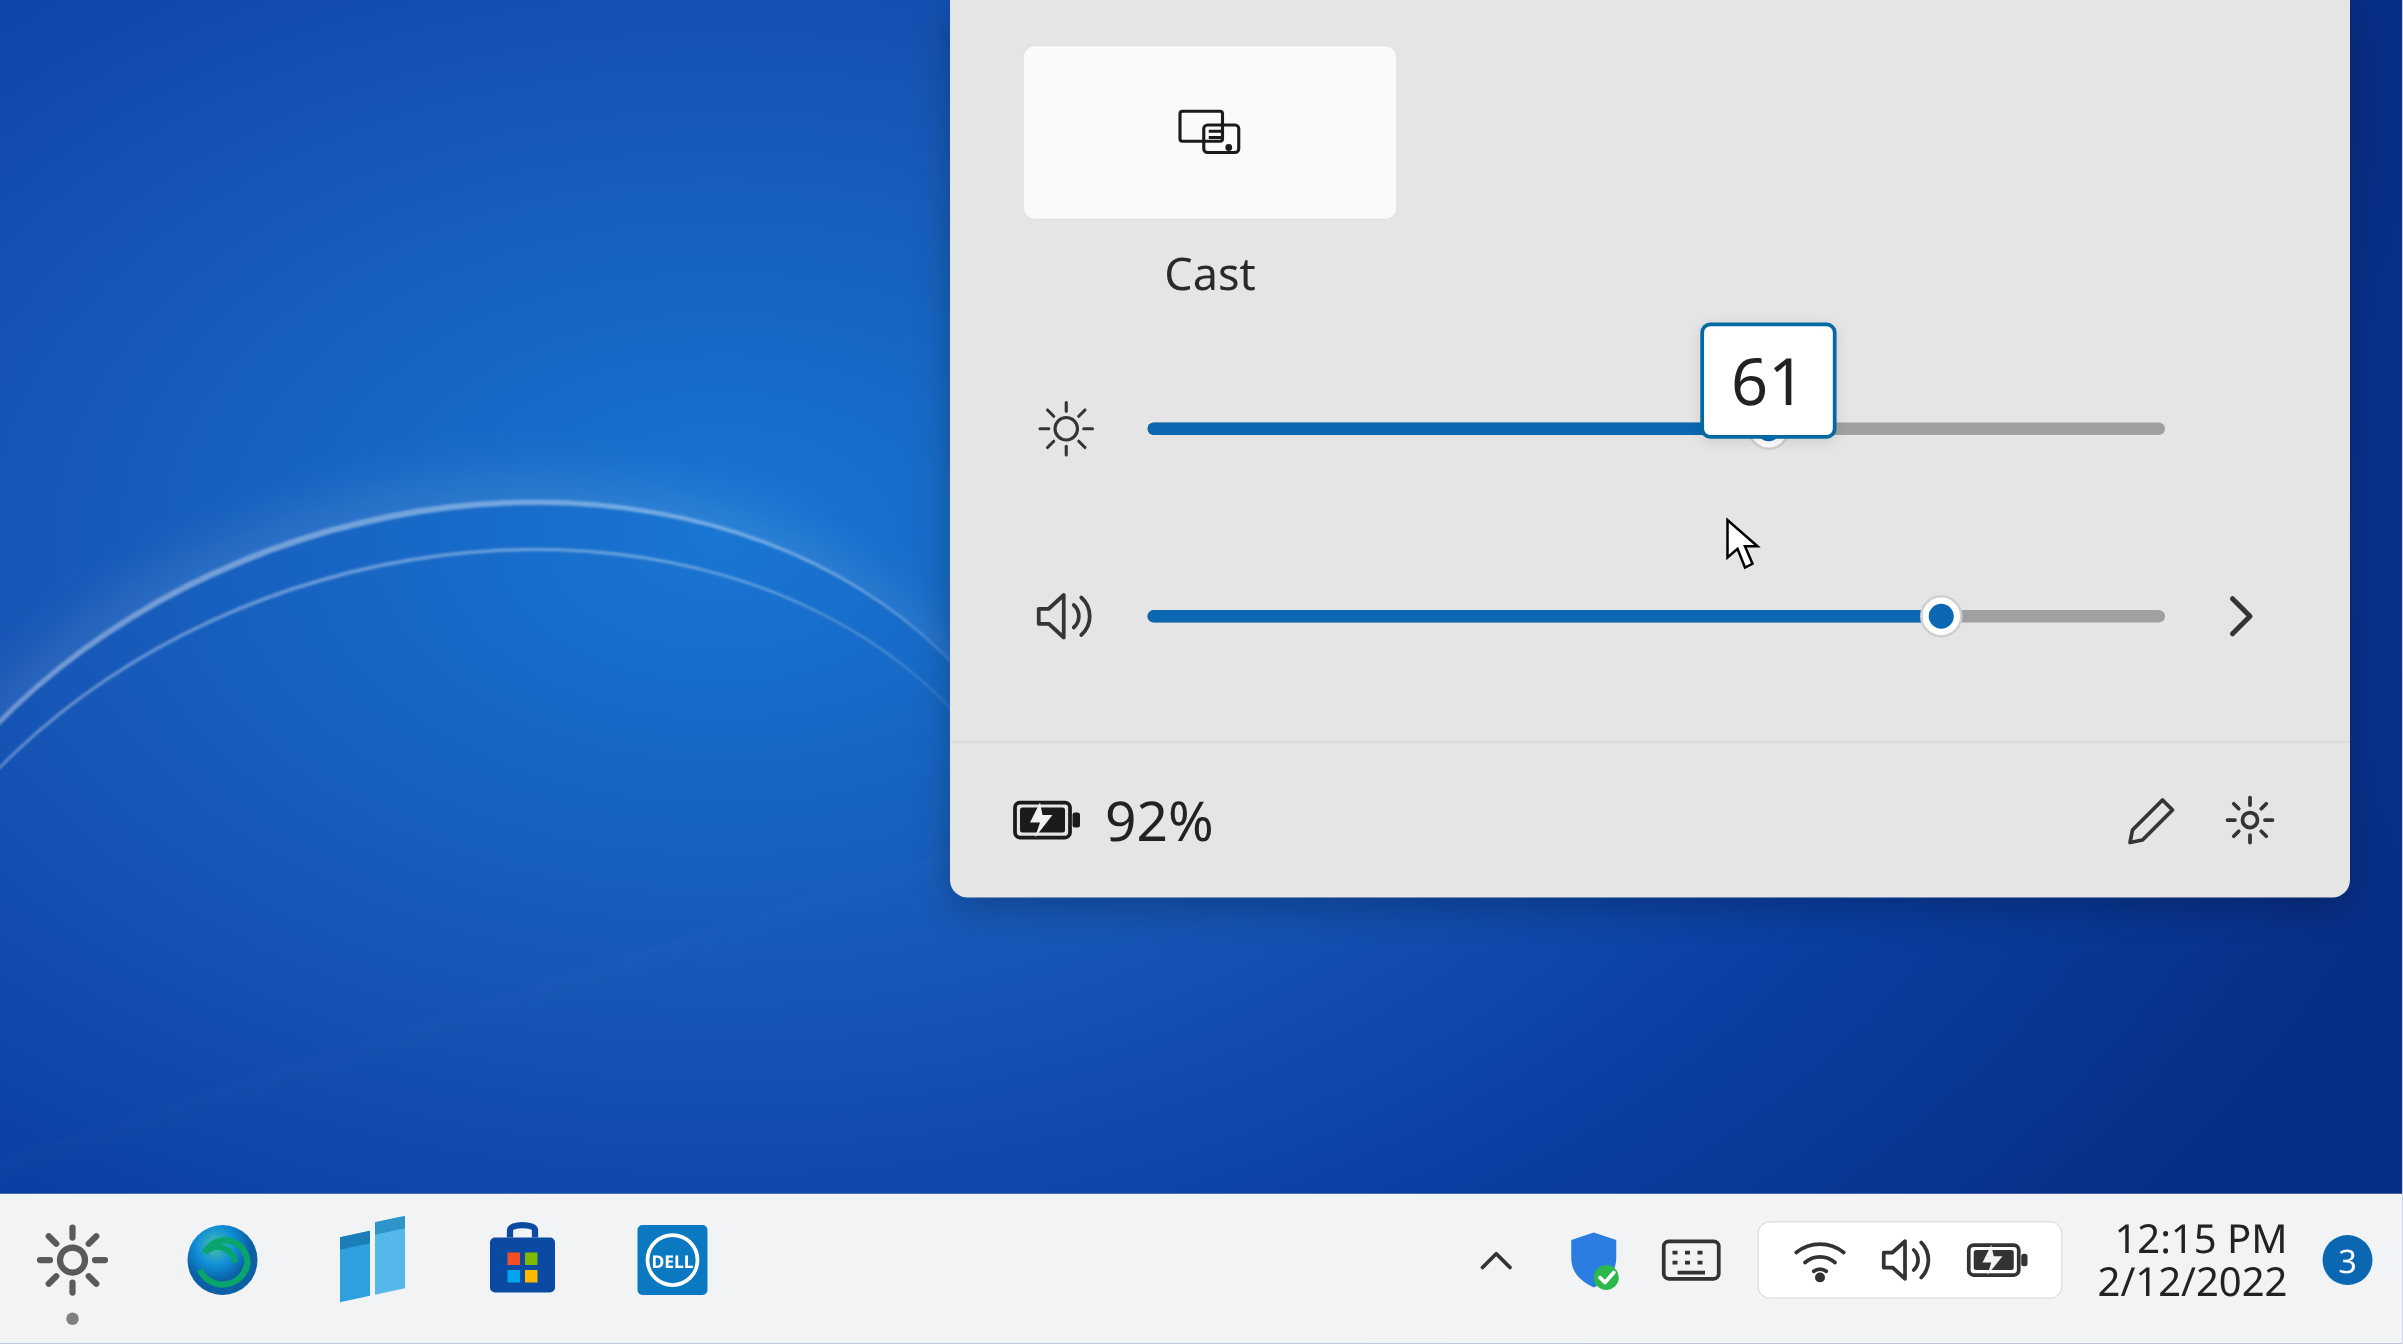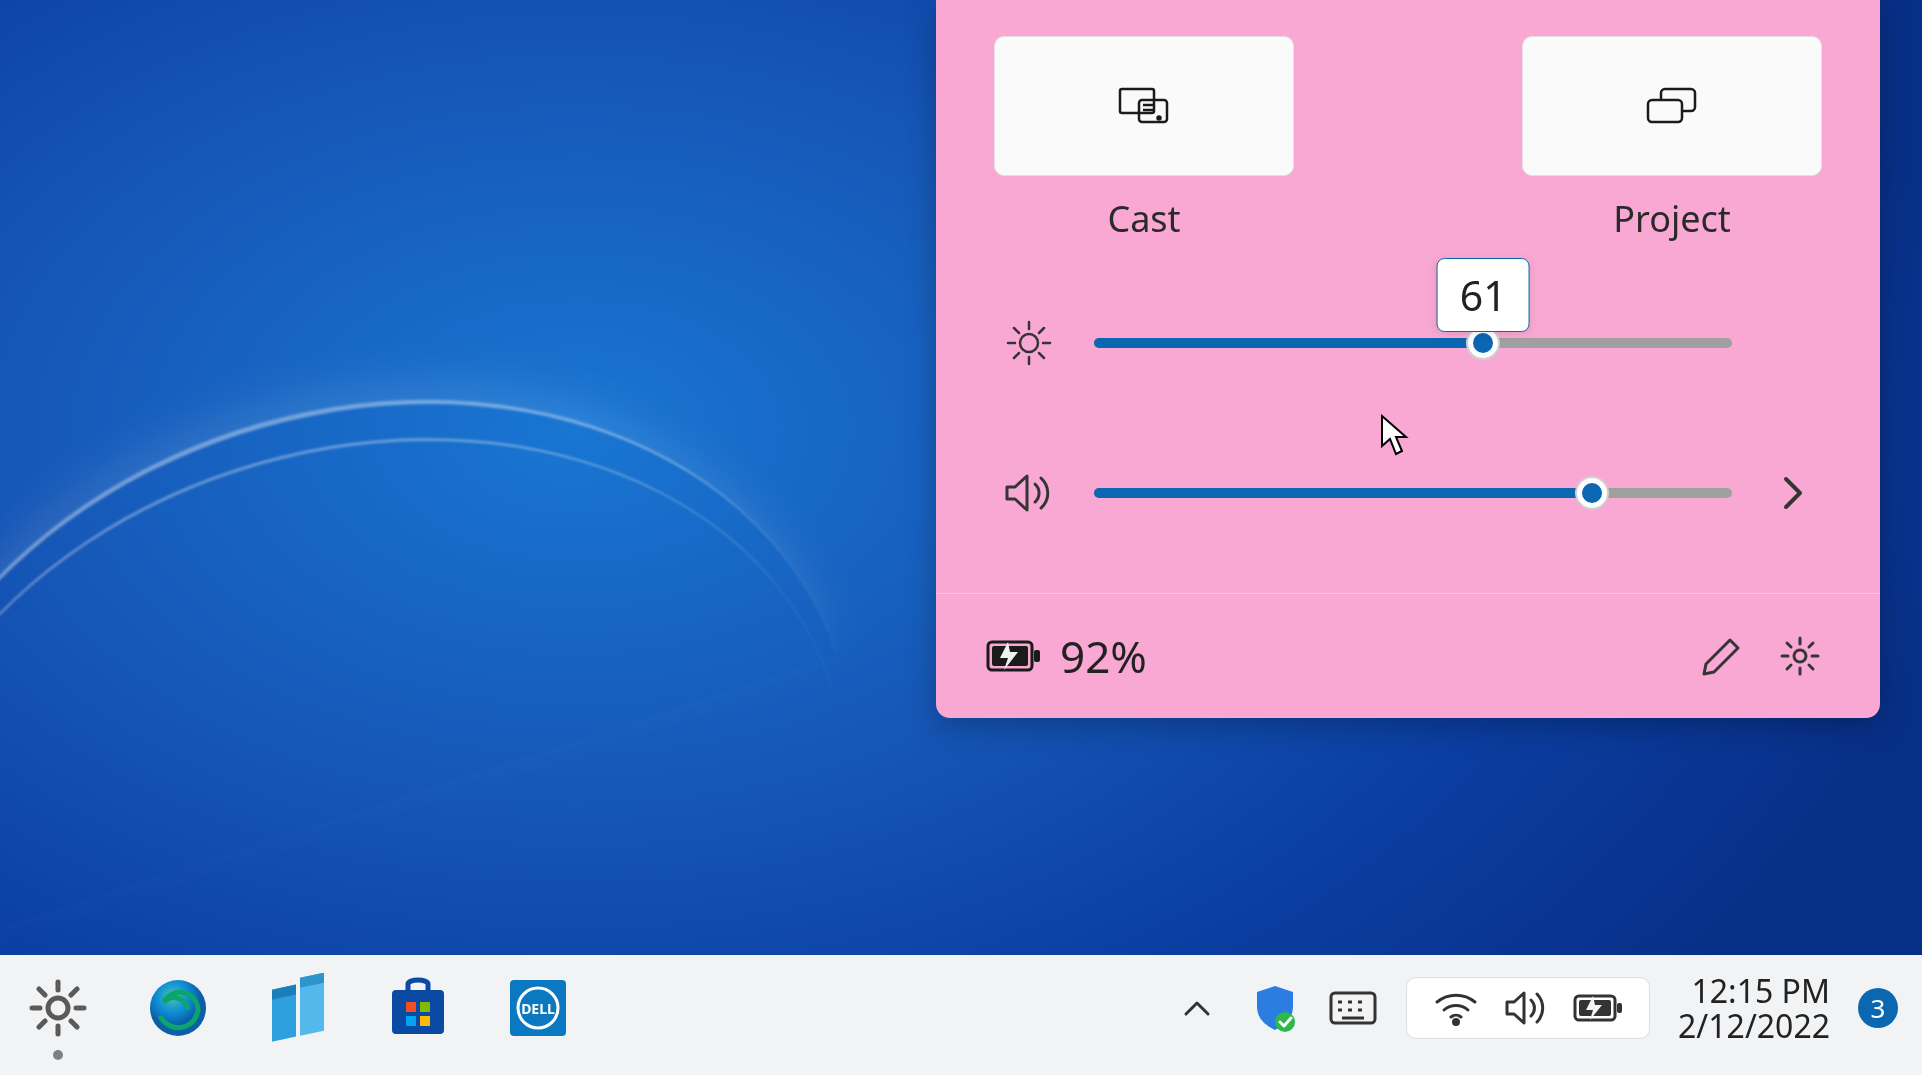--- a/index.html
+++ b/index.html
@@ -24,22 +24,22 @@
     border-radius: 50% 50% 0 0 / 100% 100% 0 0;
     transform: rotate(-16deg);
     filter: blur(1px);
   }
 
   
   .panel {
     position: absolute;
     top: 0;
     right: 42px;
-    width: 944px;
-    background: #f9a8d4;
+    width: 1120px;
+    background: #e5e5e5;
     border-radius: 0 0 14px 14px;
     box-shadow: 0 8px 30px rgba(0,0,0,0.25);
   }
   .tile-row {
     display: flex;
     gap: 36px;
     padding: 36px 58px 0 58px;
     justify-content: space-between;
   }
   .tile-col { display: flex; flex-direction: column; align-items: center; gap: 18px; width: 300px; }
@@ -65,22 +65,22 @@
     position: absolute; top:50%; width:34px; height:34px; background:#fff; border:2px solid #d0d0d0;
     border-radius:50%; transform:translate(-50%,-50%);
     display:flex; align-items:center; justify-content:center;
   }
   .slider-thumb::after{ content:""; width:20px; height:20px; background:#0b67b2; border-radius:50%; }
   .slider-icon-box { width:70px; display:flex; justify-content:center; align-items:center;}
   .chevron-box { width:60px; display:flex; justify-content:center; align-items:center; cursor:pointer;}
   .chevron-spacer { width:60px; }
 
   .tooltip {
-    position:absolute; top:-80px; background:#fff; border:1px solid #0369a1; border-radius:8px;
-    padding: 8px 22px; font-size:41px; color:#222; box-shadow:0 2px 10px rgba(0,0,0,0.1);
+    position:absolute; top:-80px; background:#fff; border:3px solid #0369a1; border-radius:8px;
+    padding: 8px 22px; font-size:52px; color:#222; box-shadow:0 2px 10px rgba(0,0,0,0.1);
     transform: translateX(-50%);
     z-index: 2;
     text-align: center;
   }
 
   .panel-footer {
     border-top: 1px solid #d8d8da;
     display:flex; align-items:center; padding: 32px 50px;
     gap: 18px;
   }
@@ -129,29 +129,20 @@
           <rect x="3" y="3" width="34" height="24" rx="2"></rect>
           <rect x="22" y="14" width="28" height="22" rx="3"></rect>
           <circle cx="42" cy="32" r="1.5" fill="#1b1b1b"></circle>
           <path d="M26 19 h12"></path>
             <path d="M26 24 h10"></path>
         </svg>
       </div>
       <div class="tile-label">Cast</div>
     </div>
 
-    <div class="tile-col">
-      <div class="tile">
-        <svg class="ico" width="54" height="40" viewBox="0 0 54 40" fill="none" stroke="#1b1b1b" stroke-width="2.5">
-          <rect x="16" y="3" width="34" height="22" rx="4"></rect>
-          <rect x="3" y="14" width="34" height="22" rx="4" fill="#fafafa"></rect>
-        </svg>
-      </div>
-      <div class="tile-label">Project</div>
-    </div>
 
 
   </div>
 
   <div class="sliders">
 
     <div class="slider-row">
       <div class="slider-icon-box">
         <svg class="ico" width="50" height="50" viewBox="0 0 50 50" fill="none" stroke="#353535" stroke-width="2.5">
           <circle cx="25" cy="25" r="9"></circle>

